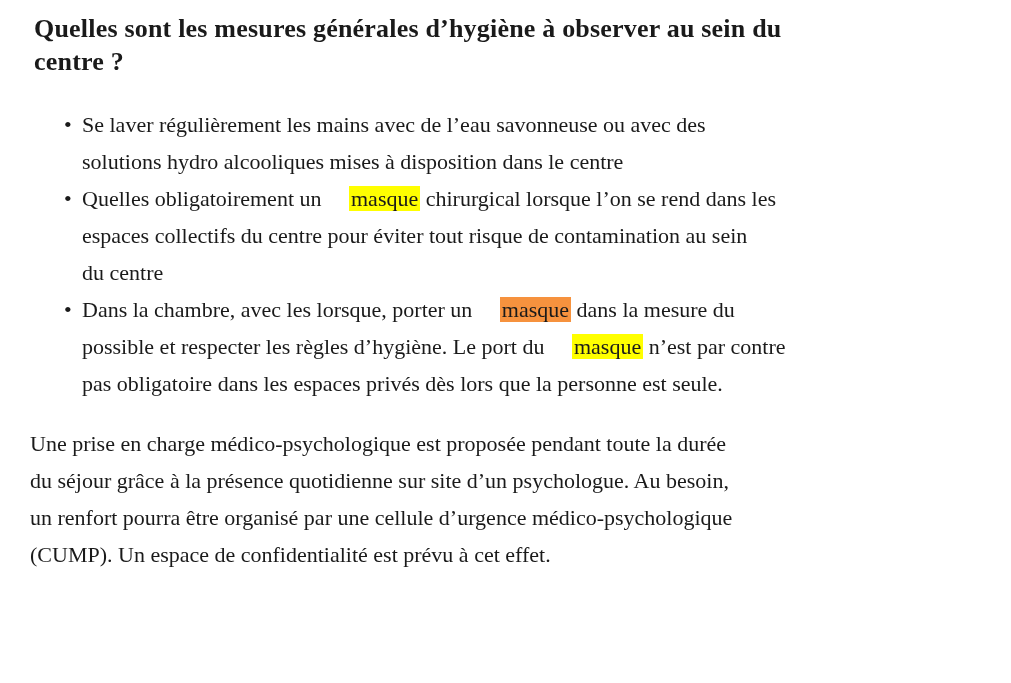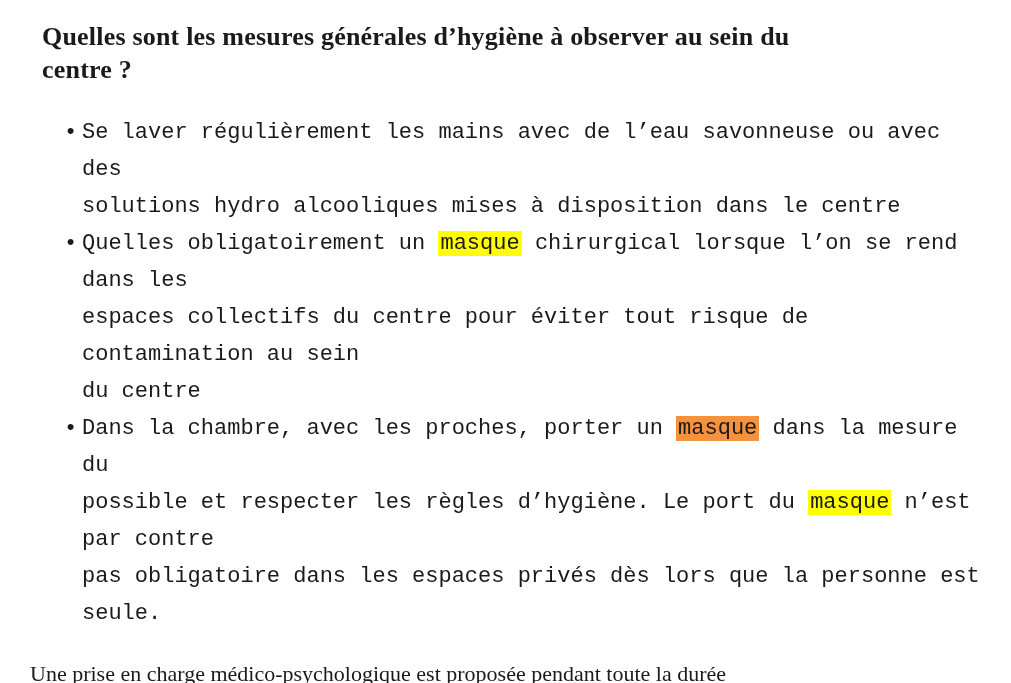--- a/index.html
+++ b/index.html
@@ -15,67 +15,66 @@
     font-family: "Liberation Serif", "DejaVu Serif", serif;
     color: #1a1a1a;
     font-size: 22px;
     line-height: 37px;
   }
 
   .q-heading {
     font-size: 26px;
     line-height: 33px;
     font-weight: 700;
-    margin: 12px;
+    margin: 4px;
     white-space: pre-wrap;
     letter-spacing: 0.2px;
   }
 
   .para {
     margin: 0;
     white-space: pre-wrap;
   }
 
   .measures-list {
     list-style: none;
     margin: 28px 0 23px 0;
     padding: 0 0 0 52px;
   }
 
   .measures-list li {
     position: relative;
     white-space: pre-wrap;
-    font-family: Liberation Mono, monospace;
   }
 
   .measures-list li::before {
     content: "\2022";
     position: absolute;
     left: -18px;
     top: 0;
   }
 
-  .hl { padding: 0 2px; }
+  .hl { padding: 0 2px; margin-left: 22px; }
 </style>
 </head>
 <body>
 
 <main class="page">
 
   <section>
     <h2 class="q-heading">Quelles sont les mesures générales d’hygiène à observer au sein du
 centre ?</h2>
 
     <ul class="measures-list">
       <li><span>Se laver régulièrement les mains avec de l’eau savonneuse ou avec des
 solutions hydro alcooliques mises à disposition dans le centre</span></li>
       <li><span>Quelles obligatoirement un </span><span class="hl" style="background-color: rgb(255, 255, 0);">masque</span><span> chirurgical lorsque l’on se rend dans les
 espaces collectifs du centre pour éviter tout risque de contamination au sein
 du centre</span></li>
-      <li><span>Dans la chambre, avec les proches, porter un </span><span class="hl" style="background-color: rgb(246, 146, 62);">masque</span><span> dans la mesure du
+      <li><span>Dans la chambre, avec les lorsque, porter un </span><span class="hl" style="background-color: rgb(246, 146, 62);">masque</span><span> dans la mesure du
 possible et respecter les règles d’hygiène. Le port du </span><span class="hl" style="background-color: rgb(255, 255, 0);">masque</span><span> n’est par contre
 pas obligatoire dans les espaces privés dès lors que la personne est seule.</span></li>
     </ul>
   </section>
 
   <section>
     <p class="para">Une prise en charge médico-psychologique est proposée pendant toute la durée
 du séjour grâce à la présence quotidienne sur site d’un psychologue. Au besoin,
 un renfort pourra être organisé par une cellule d’urgence médico-psychologique
 (CUMP). Un espace de confidentialité est prévu à cet effet.</p>

